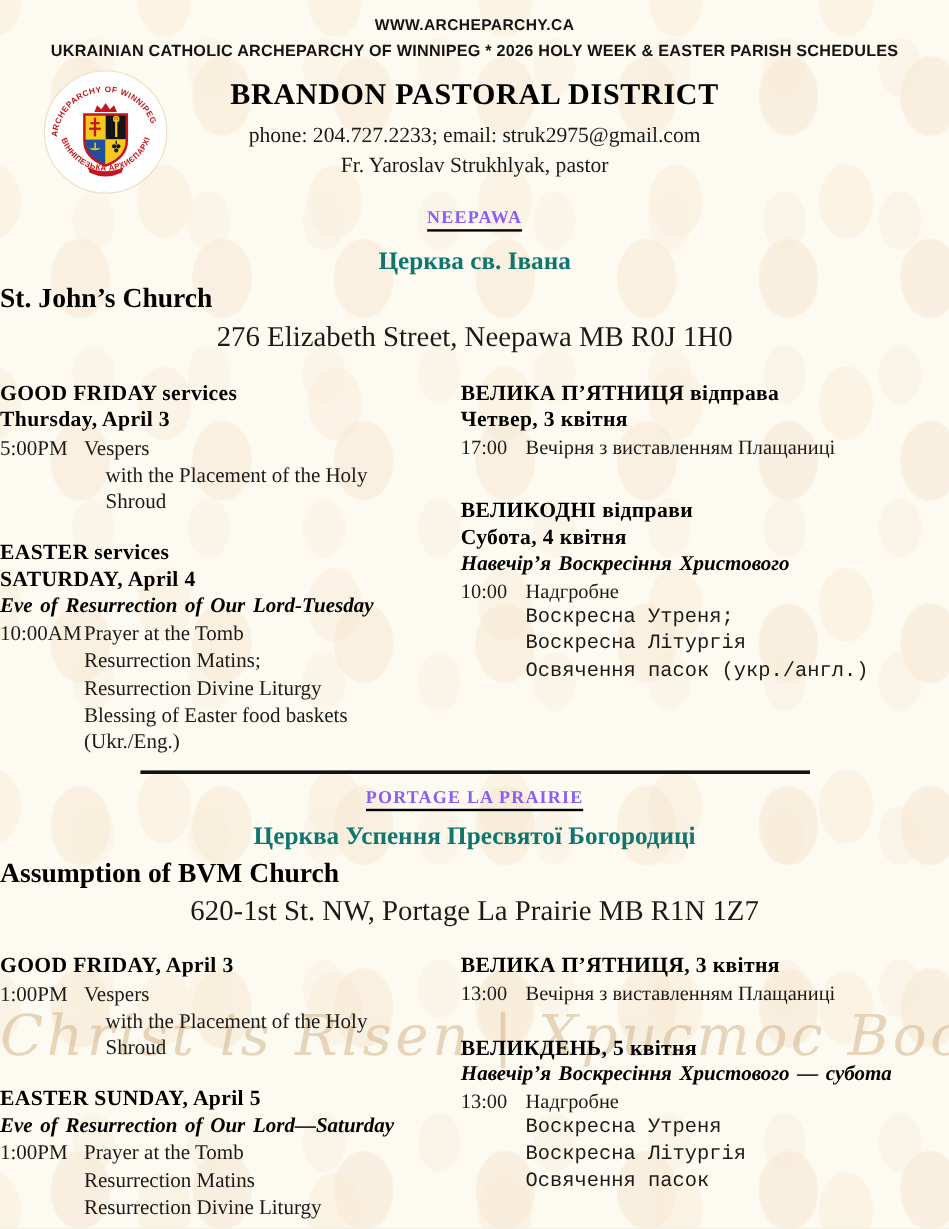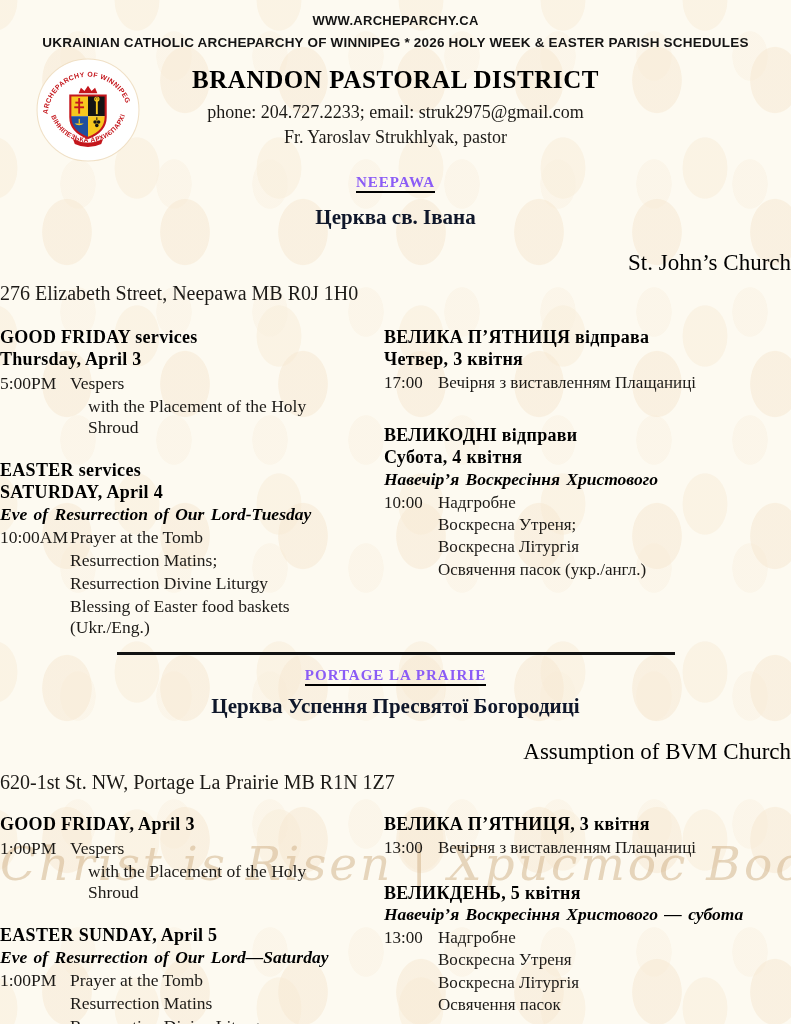--- a/index.html
+++ b/index.html
@@ -34,38 +34,38 @@
 
   .district { position:relative; margin-top:16px; text-align:center; }
   .district .name { font-size:25px; font-weight:bold; letter-spacing:.6px; color:#000; }
   .district .contact { font-size:18px; margin-top:8px; }
   .district .pastor  { font-size:18px; margin-top:4px; }
   .logo { position:absolute; left:36px; top:-8px; width:104px; height:104px; }
 
   .city-heading { text-align:center; font-size:15px; font-weight:bold; letter-spacing:1px; color:#8b5cf6; }
   .city-heading .u { border-bottom:2.5px solid #000; padding-bottom:1px; }
   .sec1 .city-heading { margin-top:26px; }
-  .church-uk { text-align:center; font-size:21px; font-weight:bold; margin-top:14px; color:#0f172a; }
-  .church-en { text-align:right; font-size:23px; font-weight:normal; margin-top:20px; color:#000; }
-  .address   { text-align:left; font-size:20px; margin-top:6px; }
+  .church-uk { text-align:center; font-size:21px; font-weight:bold; margin-top:14px; color:#0f766e; }
+  .church-en { text-align:left; font-size:23px; font-weight:bold; margin-top:6px; color:#000; }
+  .address   { text-align:center; font-size:24px; margin-top:6px; }
 
   .cols { display:flex; margin-top:22px; }
   .cols.cols2 { margin-top:20px; }
   .col { width:352px; }
   .col + .col { margin-left:32px; width:auto; flex:1; }
 
   .ev-title { font-size:18px; font-weight:bold; letter-spacing:.3px; line-height:1.22; color:#000; }
   .ev-eve { font-size:17.5px; font-weight:bold; font-style:italic; word-spacing:2px; line-height:1.22; color:#000; }
   .row { display:flex; font-size:17.5px; line-height:1.2; margin-top:2px; }
   .row .t { flex:0 0 70px; }
   .row.cont { padding-left:70px; }
   .row.cont.xtra { padding-left:88px; }
   .uk .row { font-size:17px; }
   .uk .row .t { flex-basis:54px; }
-  .uk .row.cont { padding-left:54px; } .mt22 { margin-top:22px; }
+  .uk .row.cont { padding-left:54px;font-family:Liberation Mono, monospace; } .mt22 { margin-top:22px; }
   .mt24 { margin-top:24px; } .mt32 { margin-top:32px; }
 
   .divider { border:none; height:3px; background:#121212; width:558px; margin:14px auto 0; }
 
   .sec2 .city-heading { margin-top:12px; }
   .sec2 .church-uk { margin-top:10px; }
 </style>
 </head>
 <body>
 

